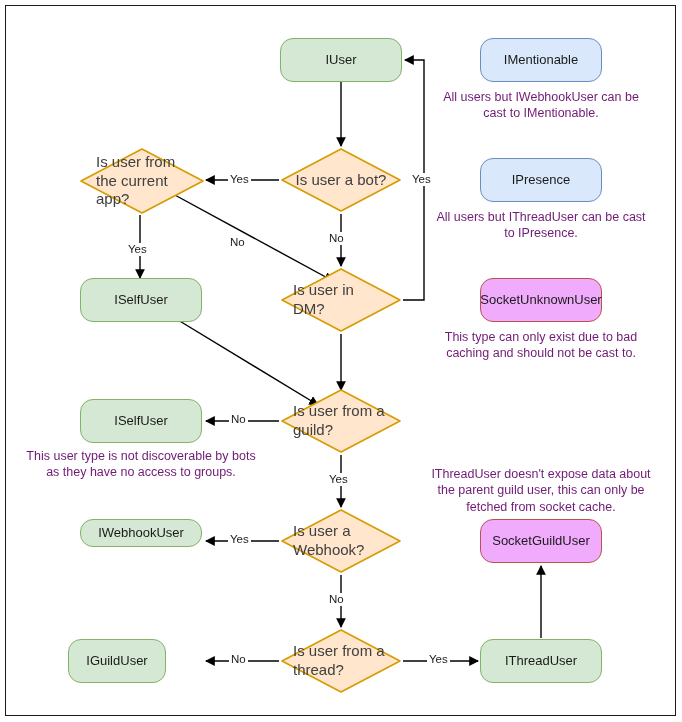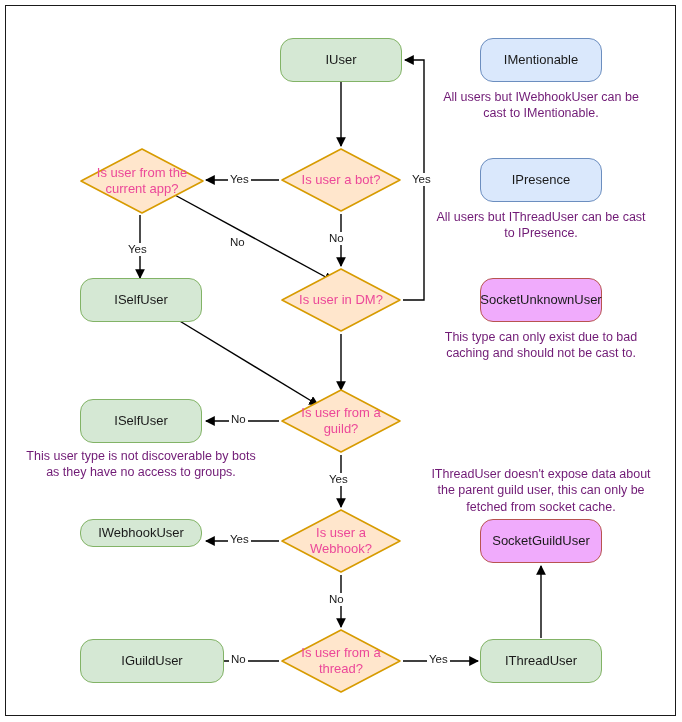--- a/index.html
+++ b/index.html
@@ -75,23 +75,23 @@
   }
   .diamond-label {
     position: absolute;
     left: 0;
     top: 0;
     width: 100%;
     height: 100%;
     display: flex;
     align-items: center;
     justify-content: center;
-    text-align: center;
-    font-size: 13px;
-    color: #ec4899;
+    text-align: left;
+    font-size: 15px;
+    color: #404040;
     line-height: 1.25;
     padding: 0 14px;
     box-sizing: border-box;
   }
   .caption {
     position: absolute;
     text-align: center;
     font-size: 12.5px;
     color: #701a75;
     line-height: 1.3;
@@ -205,21 +205,21 @@
     <span>IWebhookUser</span>
   </div>
 
   <div class="diamond-wrap" style="left:279px; top:627px; width:124px; height:68px;">
     <svg width="124" height="68" viewBox="0 0 124 68">
       <path d="M 62 3 L 121 34 L 62 65 L 3 34 Z" fill="#ffe6cc" stroke="#d79b00" stroke-width="1.6" stroke-linejoin="round"></path>
     </svg>
     <div class="diamond-label">Is user from a thread?</div>
   </div>
 
-  <div class="node rect green" style="left:80px; top:639px; width:144px; height:44px;">
+  <div class="node rect green" style="left:68px; top:639px; width:98px; height:44px;">
     <span>IGuildUser</span>
   </div>
 
   <div class="node rect green" style="left:480px; top:639px; width:122px; height:44px;">
     <span>IThreadUser</span>
   </div>
 
   <div class="node rect blue" style="left:480px; top:38px; width:122px; height:44px;">
     <span>IMentionable</span>
   </div>

